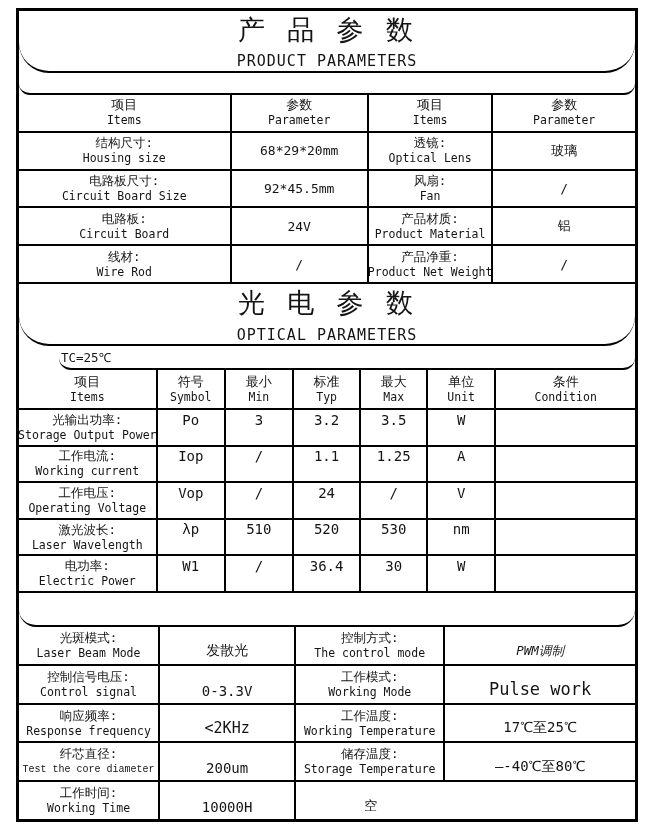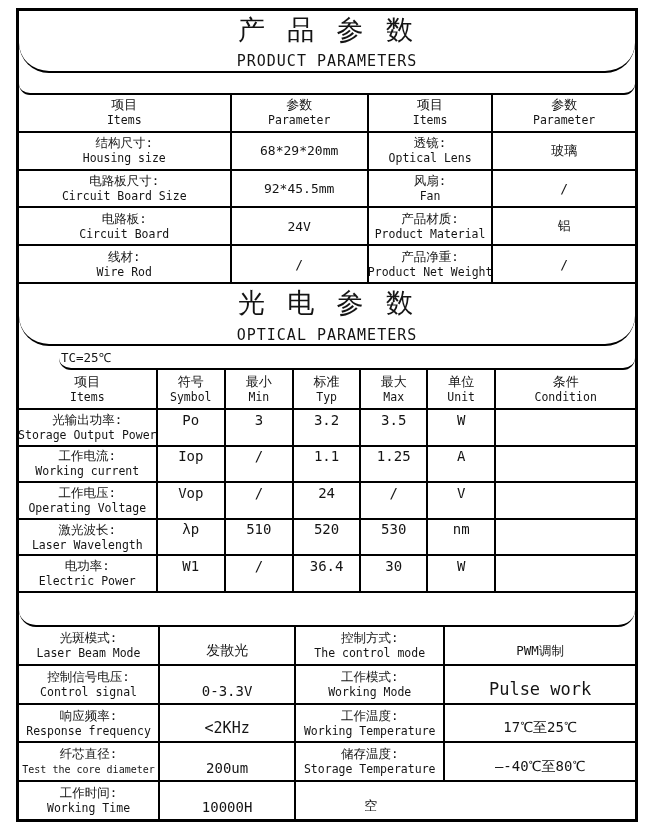--- a/index.html
+++ b/index.html
@@ -39,24 +39,24 @@
   .t2 .row { grid-template-columns:22.5% 11.1% 11% 11% 10.8% 11.1% 22.5%; flex:1; }
   .t2 .header-row { flex:0 0 40px; }
   .t2 .header-row .cn { font-size:13px; }
   .t2 .val { font-size:14px; justify-content:flex-end; padding-bottom:17px; }
   .t2 .label-cell { justify-content:center; }
   
   .t3 { flex:1; display:flex; flex-direction:column;justify-content:flex-end; }
   .t3 .row { grid-template-columns:22.9% 22.1% 24.2% 30.8%; flex:1; }
   .t3 .row:last-child { border-bottom:none; }
   .t3 .val { font-size:14px; justify-content:flex-end; padding-bottom:4px; }
-  .t3 .r0 .v2 { font-size:12.5px; }
+  .t3 .r0 .v2 { font-size:12.5px;font-style:italic; }
   .t3 .r1 .v2 { font-size:17px; }
   .t3 .r2 .v1 { font-size:15px; }
-  .t3 .r3 .l1 .en { font-size:10px; }
+  .t3 .r3 .l1 .en { font-size:10px;font-family:Liberation Mono, monospace; }
   .t3 .r4 .v2 { font-size:13px; }
 </style>
 </head>
 <body>
 
 <div class="frame">
 
   <div class="title-block bb">
     <div class="title-cn">产 品 参 数</div>
     <div class="title-en">PRODUCT PARAMETERS</div>

